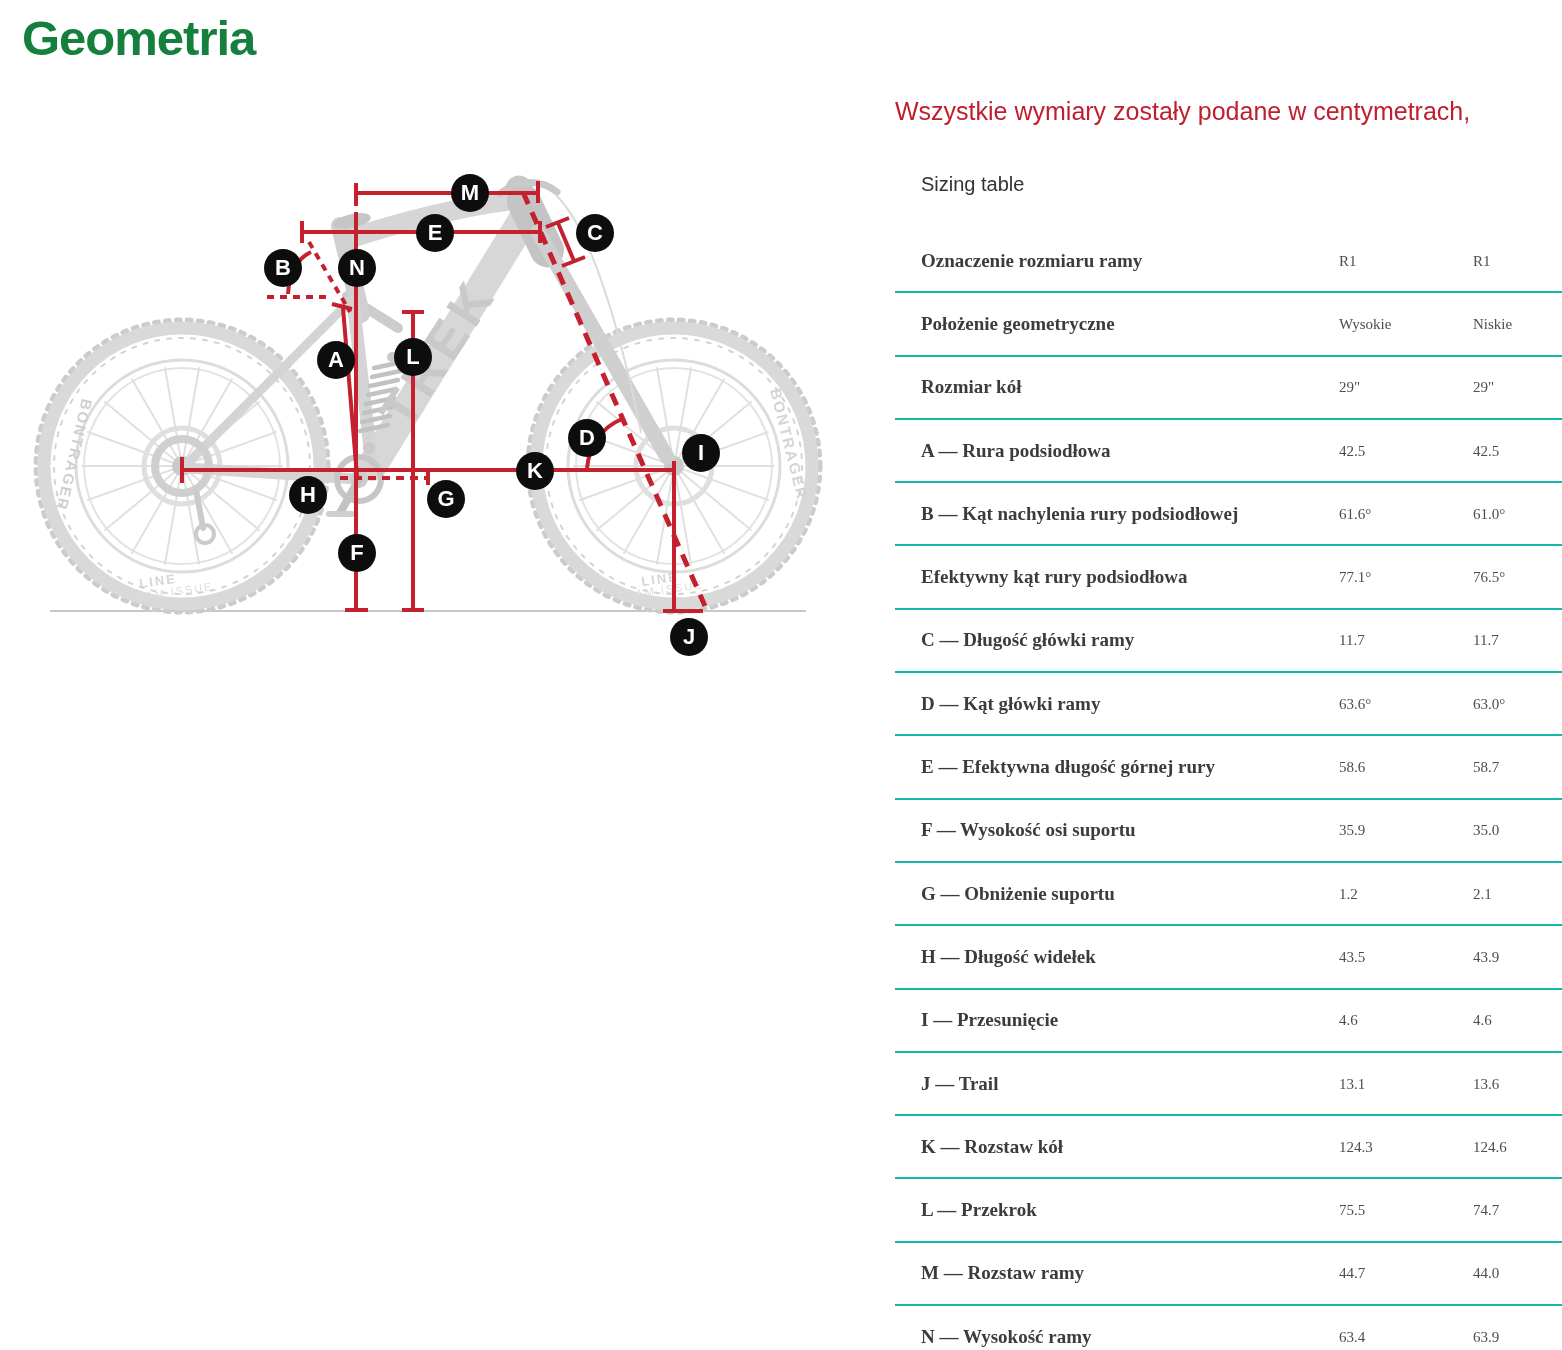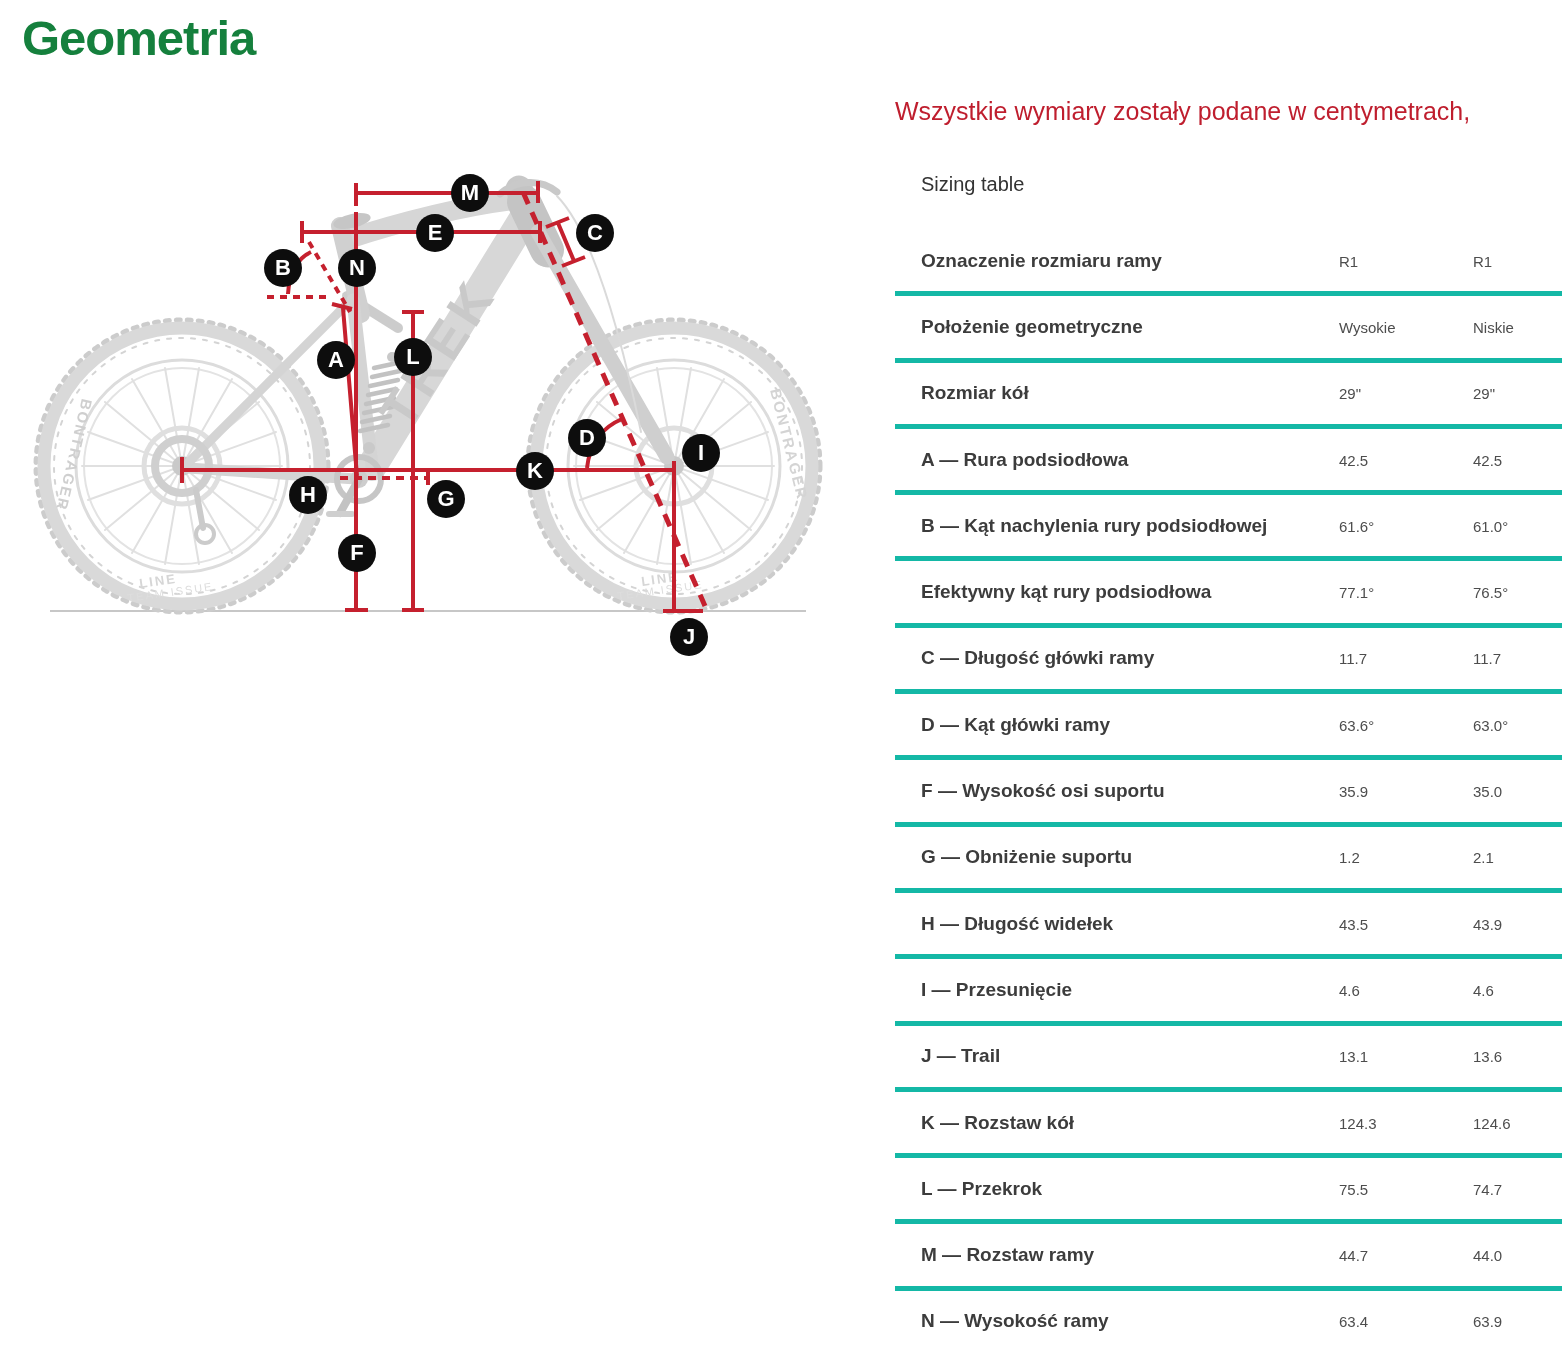--- a/index.html
+++ b/index.html
@@ -16,21 +16,21 @@
       background:#0d0d0d;color:#ffffff;font-size:22px;font-weight:800;
       display:flex;align-items:center;justify-content:center;z-index:3;}
 
   
   .right-col{position:absolute;left:895px;top:0;width:667px;}
   .dims-note{position:absolute;left:0;top:97px;width:680px;font-size:25px;
       color:#bf1e2e;white-space:nowrap;}
   .sizing-heading{position:absolute;left:26px;top:173px;font-size:20px;
       font-weight:400;color:#333333;}
   .sizing-table{position:absolute;left:0;top:230px;width:667px;}
-  .trow{position:relative;height:61.3px;border-bottom:5px solid #14b8a6;}
+  .trow{position:relative;height:61.3px;border-bottom:2px solid #14b8a6;font-family:Liberation Serif, serif;}
   .trow .lbl{position:absolute;left:26px;top:50%;transform:translateY(-50%);
       font-size:19px;font-weight:700;color:#3c3c3c;white-space:nowrap;}
   .trow .v1,.trow .v2{position:absolute;top:50%;transform:translateY(-50%);
       font-size:15px;color:#4d4d4d;white-space:nowrap;}
   .trow .v1{left:444px;}
   .trow .v2{left:578px;}
 </style>
 </head>
 <body>
 
@@ -172,20 +172,25 @@
         <span class="lbl">C — Długość główki ramy</span>
         <span class="v1">11.7</span>
         <span class="v2">11.7</span>
       </div>
     <div class="trow">
         <span class="lbl">D — Kąt główki ramy</span>
         <span class="v1">63.6°</span>
         <span class="v2">63.0°</span>
       </div>
     <div class="trow">
+        <span class="lbl">E — Efektywna długość górnej rury</span>
+        <span class="v1">58.6</span>
+        <span class="v2">58.7</span>
+      </div>
+    <div class="trow">
         <span class="lbl">F — Wysokość osi suportu</span>
         <span class="v1">35.9</span>
         <span class="v2">35.0</span>
       </div>
     <div class="trow">
         <span class="lbl">G — Obniżenie suportu</span>
         <span class="v1">1.2</span>
         <span class="v2">2.1</span>
       </div>
     <div class="trow">

